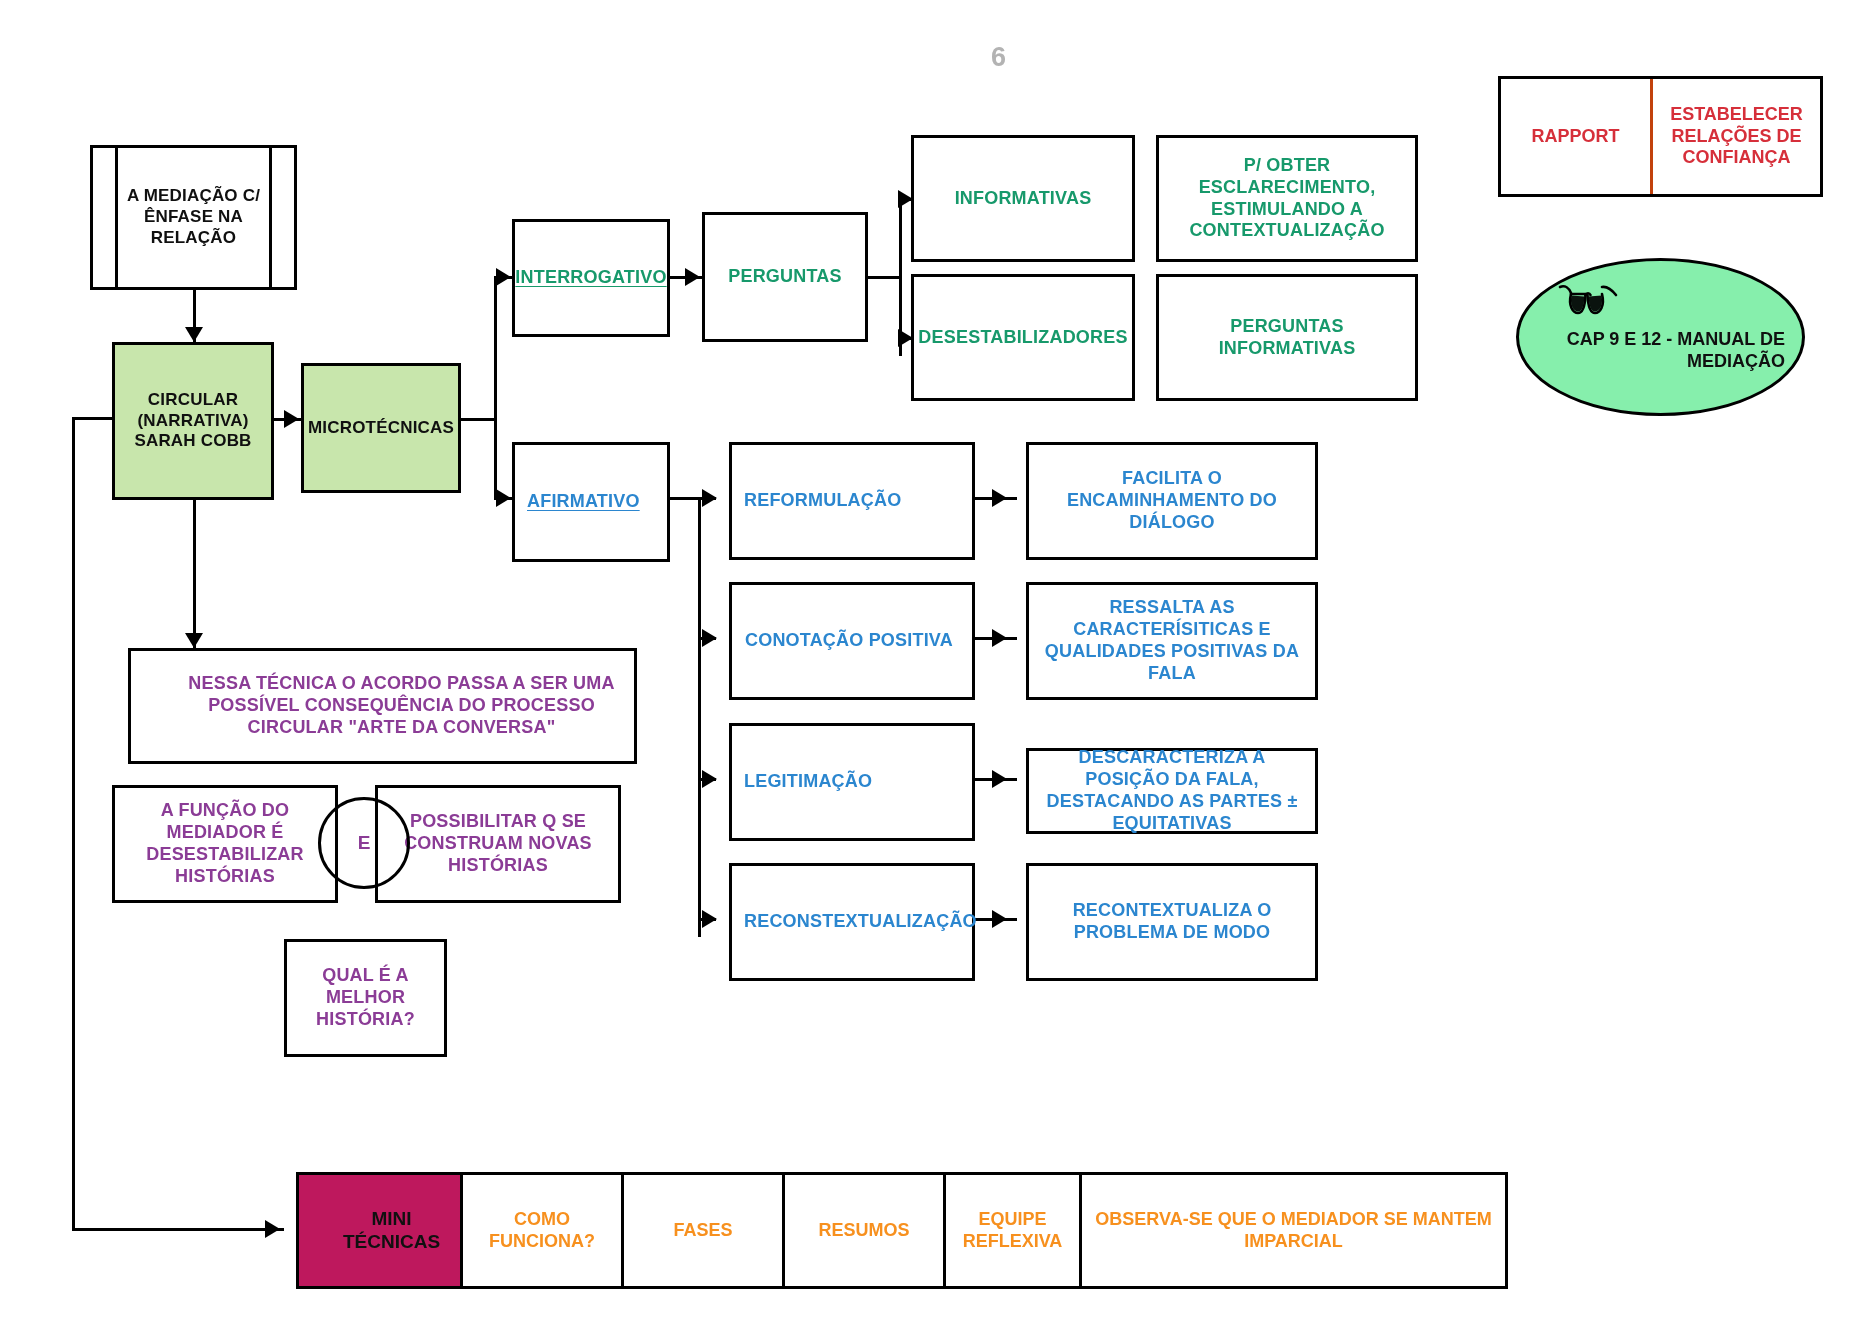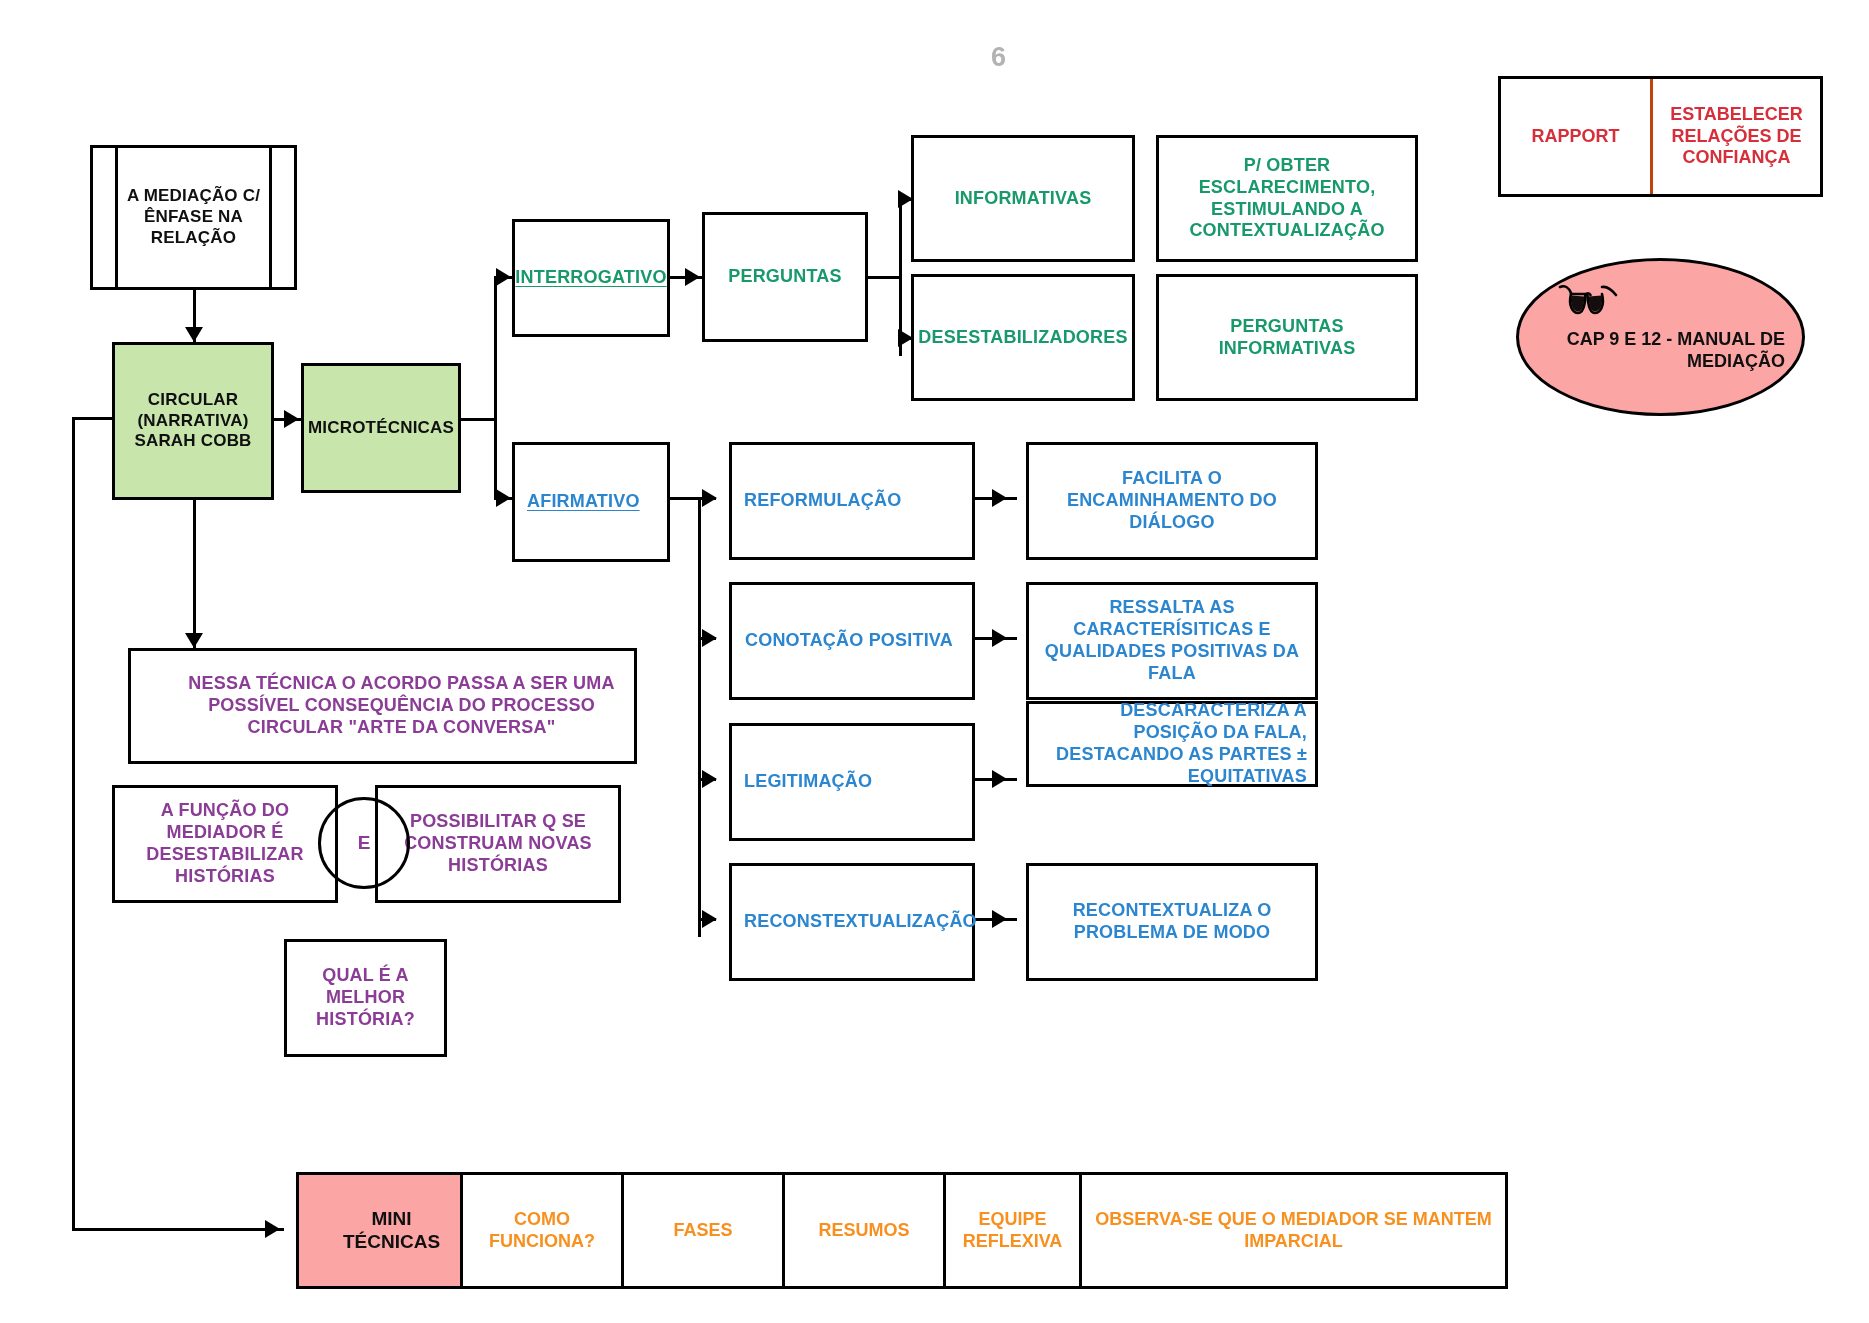--- a/index.html
+++ b/index.html
@@ -104,21 +104,21 @@
     font-weight: 700;
     color: #8b3c96;
     z-index: 6;
   }
 
   
   #ellipse-note {
     position: absolute;
     border: 3px solid #000;
     border-radius: 50%;
-    background: #fca5a5;
+    background: #86efac;
     z-index: 4;
   }
   #ellipse-note .etext {
     position: absolute;
     left: 14%;
     right: 6%;
     top: 44%;
     text-align: right;
     font-weight: 700;
     color: #101010;
@@ -148,21 +148,21 @@
     display: flex;
     align-items: center;
     justify-content: center;
     text-align: center;
     font-weight: 700;
     text-transform: uppercase;
     line-height: 1.2;
     padding: 4px 6px;
   }
   #bottom-strip .cell:last-child { border-right: none; }
-  #bottom-strip .cell.green { background: #fca5a5; padding-left: 30px; }
+  #bottom-strip .cell.green { background: #be185d; padding-left: 30px; }
 
   
   #rapport-pair {
     position: absolute;
     display: flex;
     border: 3px solid #000;
     box-sizing: border-box;
     background: #fff;
     z-index: 4;
   }
@@ -291,21 +291,21 @@
   <div class="node t-blue left-text" style="left:729px; top:863px; width:246px; height:118px; font-size:18px;">
     <span>RECONSTEXTUALIZAÇÃO</span>
   </div>
 
   <div class="node t-blue" style="left:1026px; top:442px; width:292px; height:118px; font-size:18px;">
     <span>FACILITA O ENCAMINHAMENTO DO DIÁLOGO</span>
   </div>
   <div class="node t-blue" style="left:1026px; top:582px; width:292px; height:118px; font-size:18px;">
     <span>RESSALTA AS CARACTERÍSITICAS E QUALIDADES POSITIVAS DA FALA</span>
   </div>
-  <div class="node t-blue" style="left:1026px; top:701px; width:292px; height:86px; font-size:18px;text-align:right;">
+  <div class="node t-blue" style="left:1026px; top:748px; width:292px; height:86px; font-size:18px;">
     <span>DESCARACTERIZA A POSIÇÃO DA FALA, DESTACANDO AS PARTES ± EQUITATIVAS</span>
   </div>
   <div class="node t-blue" style="left:1026px; top:863px; width:292px; height:118px; font-size:18px;">
     <span>RECONTEXTUALIZA O PROBLEMA DE MODO</span>
   </div>
 
   <div class="node t-purple" style="left:128px; top:648px; width:509px; height:116px; font-size:18px;padding-left:46px;">
     <span>NESSA TÉCNICA O ACORDO PASSA A SER UMA POSSÍVEL CONSEQUÊNCIA DO PROCESSO CIRCULAR "ARTE DA CONVERSA"</span>
   </div>
 

